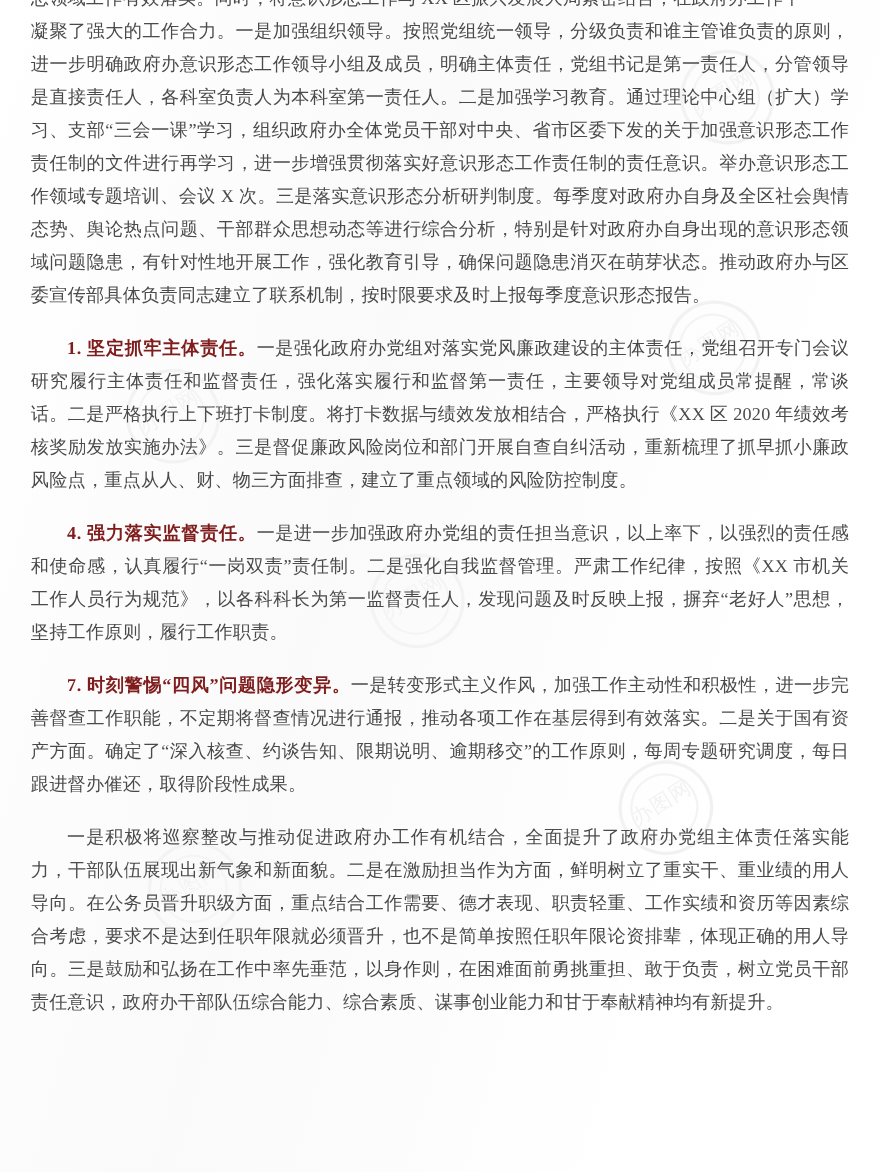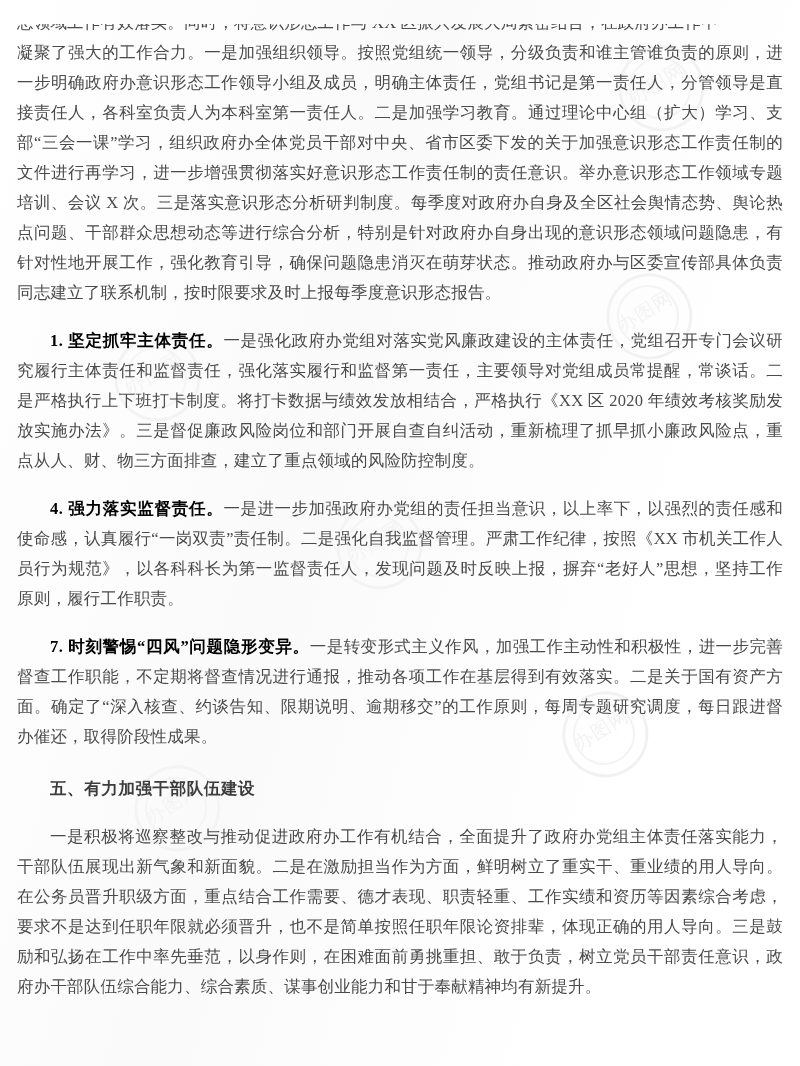--- a/index.html
+++ b/index.html
@@ -78,23 +78,22 @@
   .wm-b { left: 108px; top: 330px; }
   .wm-c { left: 330px; top: 498px; }
   .wm-d { left: 556px; top: 686px; }
   .wm-e { left: 612px; top: 40px; }
   .wm-f { left: 128px; top: 760px; }
 
   
   .content {
     position: relative;
     z-index: 4;
-    padding: 0 17px;
+    padding: 0 28px;
     box-sizing: border-box;
-    margin-top: 24px;
   }
 
   .para,
   .heading,
   .subhead-para,
   .clipped-line {
     color: #4a4a4a;
     font-size: 16.5px;
     line-height: 30px;
     text-align: justify;
@@ -132,21 +131,21 @@
     margin-bottom: 16px;
     letter-spacing: 0.6px;
   }
 
   .subhead-para {
     text-indent: 2em;
     margin-top: 18px;
   }
   .subhead-para .sub-label {
     font-weight: bold;
-    color: #000000;
+    color: #7f1d1d;
     letter-spacing: 0.5px;
   }
 </style>
 </head>
 <body>
 
 <div class="page">
 
   <div class="watermark-layer">
     <div class="wm wm-e">
@@ -191,18 +190,17 @@
 
     <p class="para no-indent">凝聚了强大的工作合力。一是加强组织领导。按照党组统一领导，分级负责和谁主管谁负责的原则，进一步明确政府办意识形态工作领导小组及成员，明确主体责任，党组书记是第一责任人，分管领导是直接责任人，各科室负责人为本科室第一责任人。二是加强学习教育。通过理论中心组（扩大）学习、支部“三会一课”学习，组织政府办全体党员干部对中央、省市区委下发的关于加强意识形态工作责任制的文件进行再学习，进一步增强贯彻落实好意识形态工作责任制的责任意识。举办意识形态工作领域专题培训、会议 X 次。三是落实意识形态分析研判制度。每季度对政府办自身及全区社会舆情态势、舆论热点问题、干部群众思想动态等进行综合分析，特别是针对政府办自身出现的意识形态领域问题隐患，有针对性地开展工作，强化教育引导，确保问题隐患消灭在萌芽状态。推动政府办与区委宣传部具体负责同志建立了联系机制，按时限要求及时上报每季度意识形态报告。</p>
 
 
     <p class="subhead-para"><span class="sub-label">1. 坚定抓牢主体责任。</span><span>一是强化政府办党组对落实党风廉政建设的主体责任，党组召开专门会议研究履行主体责任和监督责任，强化落实履行和监督第一责任，主要领导对党组成员常提醒，常谈话。二是严格执行上下班打卡制度。将打卡数据与绩效发放相结合，严格执行《XX 区 2020 年绩效考核奖励发放实施办法》。三是督促廉政风险岗位和部门开展自查自纠活动，重新梳理了抓早抓小廉政风险点，重点从人、财、物三方面排查，建立了重点领域的风险防控制度。</span></p>
 
     <p class="subhead-para"><span class="sub-label">4. 强力落实监督责任。</span><span>一是进一步加强政府办党组的责任担当意识，以上率下，以强烈的责任感和使命感，认真履行“一岗双责”责任制。二是强化自我监督管理。严肃工作纪律，按照《XX 市机关工作人员行为规范》，以各科科长为第一监督责任人，发现问题及时反映上报，摒弃“老好人”思想，坚持工作原则，履行工作职责。</span></p>
 
     <p class="subhead-para"><span class="sub-label">7. 时刻警惕“四风”问题隐形变异。</span><span>一是转变形式主义作风，加强工作主动性和积极性，进一步完善督查工作职能，不定期将督查情况进行通报，推动各项工作在基层得到有效落实。二是关于国有资产方面。确定了“深入核查、约谈告知、限期说明、逾期移交”的工作原则，每周专题研究调度，每日跟进督办催还，取得阶段性成果。</span></p>
 
-    <h2 class="heading">五、有力加强干部队伍建设</h2>
 
     <p class="subhead-para"><span>一是积极将巡察整改与推动促进政府办工作有机结合，全面提升了政府办党组主体责任落实能力，干部队伍展现出新气象和新面貌。二是在激励担当作为方面，鲜明树立了重实干、重业绩的用人导向。在公务员晋升职级方面，重点结合工作需要、德才表现、职责轻重、工作实绩和资历等因素综合考虑，要求不是达到任职年限就必须晋升，也不是简单按照任职年限论资排辈，体现正确的用人导向。三是鼓励和弘扬在工作中率先垂范，以身作则，在困难面前勇挑重担、敢于负责，树立党员干部责任意识，政府办干部队伍综合能力、综合素质、谋事创业能力和甘于奉献精神均有新提升。</span></p>
 
   </div>
 </div>
 
 </body></html>

